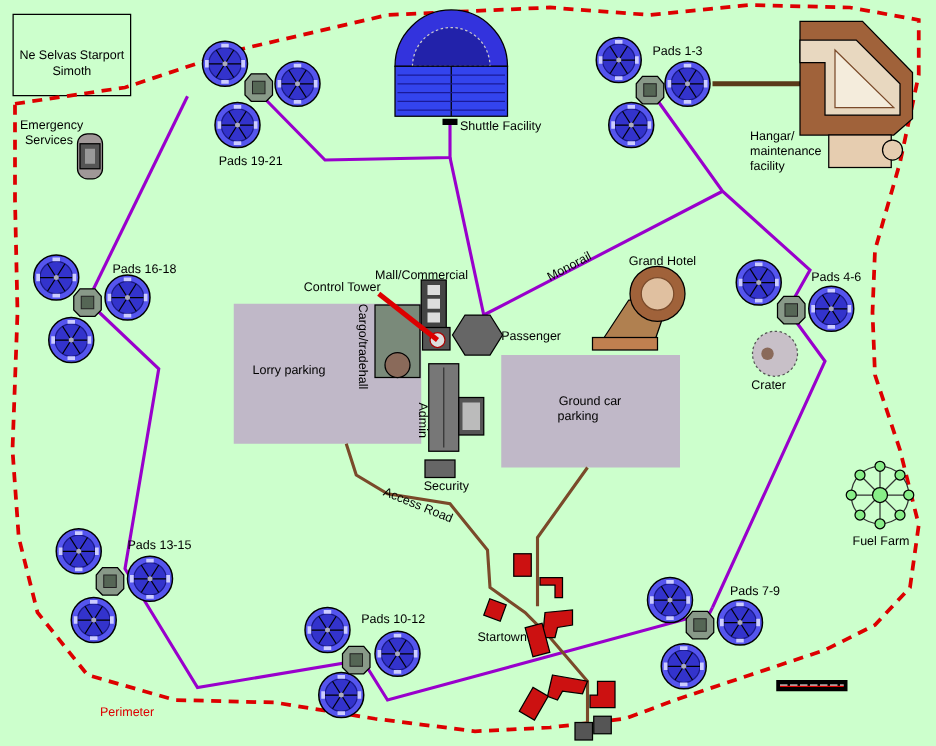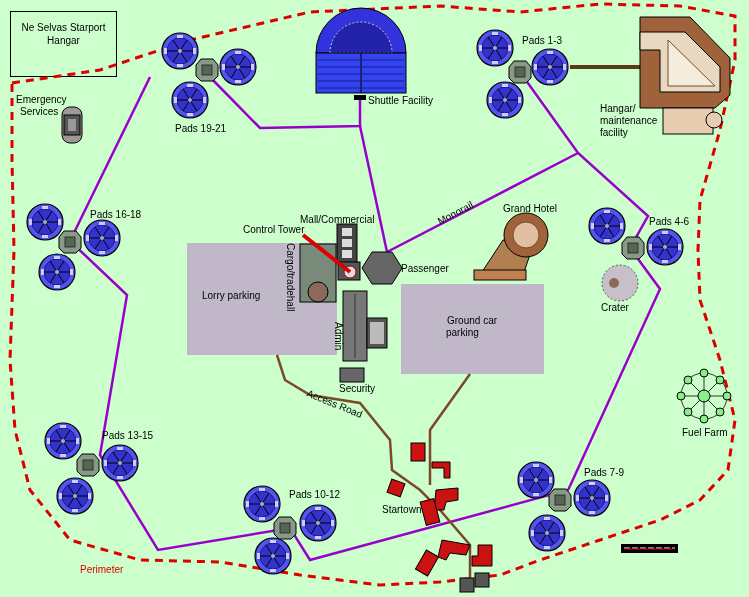--- a/index.html
+++ b/index.html
@@ -1,26 +1,26 @@
 <!DOCTYPE html>
 <html><head>
 <meta charset="utf-8">
 <style>
   html, body { margin:0; padding:0; }
   body { width:749px; height:597px; overflow:hidden; background:#ccffcc; font-family:"Liberation Sans", sans-serif; }
   #map { position:absolute; left:0; top:0; width:749px; height:597px; }
   .lbl { font-family:"Liberation Sans", sans-serif; font-size:10px; fill:#000; }
-  .title-box { position:absolute; left:10px; top:11px; width:107px; height:66px; border:1px solid #000; box-sizing:border-box; font-size:10px; text-align:center; padding-top:9px; line-height:13px; color:#000; }
+  .title-box { position:absolute; left:10px; top:11px; width:95px; height:66px; border:1px solid #000; box-sizing:border-box; font-size:10px; text-align:center; padding-top:26px; line-height:13px; color:#000; }
 </style>
 </head>
 <body>
 
 <div class="title-box">
   <div>Ne Selvas Starport</div>
-  <div>Hangar</div>
+  <div>Simoth</div>
 </div>
 
 <svg id="map" xmlns="http://www.w3.org/2000/svg" width="749" height="597" viewBox="0 0 749 597">
   <defs>
     <g id="pad">
       <circle r="18" fill="#5555ee" stroke="#000" stroke-width="1.2"></circle>
       <circle r="13" fill="#3333cc" stroke="#1a1a88" stroke-width="1"></circle>
       <line x1="-13" y1="0" x2="13" y2="0" stroke="#000" stroke-width="1"></line>
       <line x1="-7" y1="-11" x2="7" y2="11" stroke="#000" stroke-width="1"></line>
       <line x1="7" y1="-11" x2="-7" y2="11" stroke="#000" stroke-width="1"></line>

